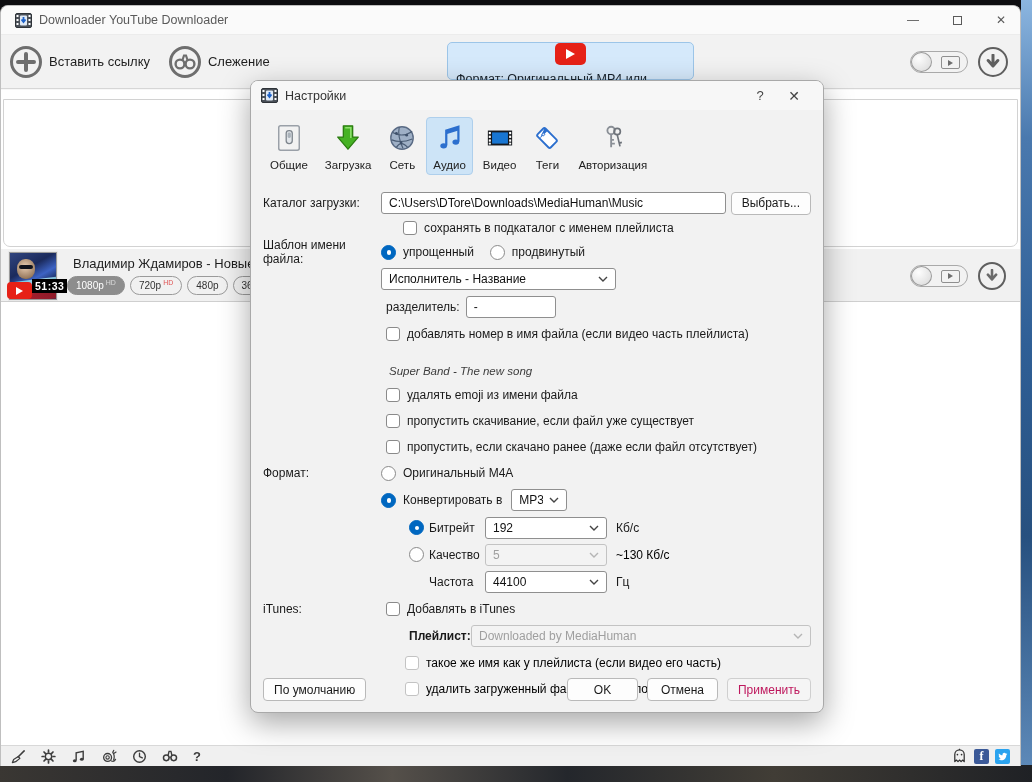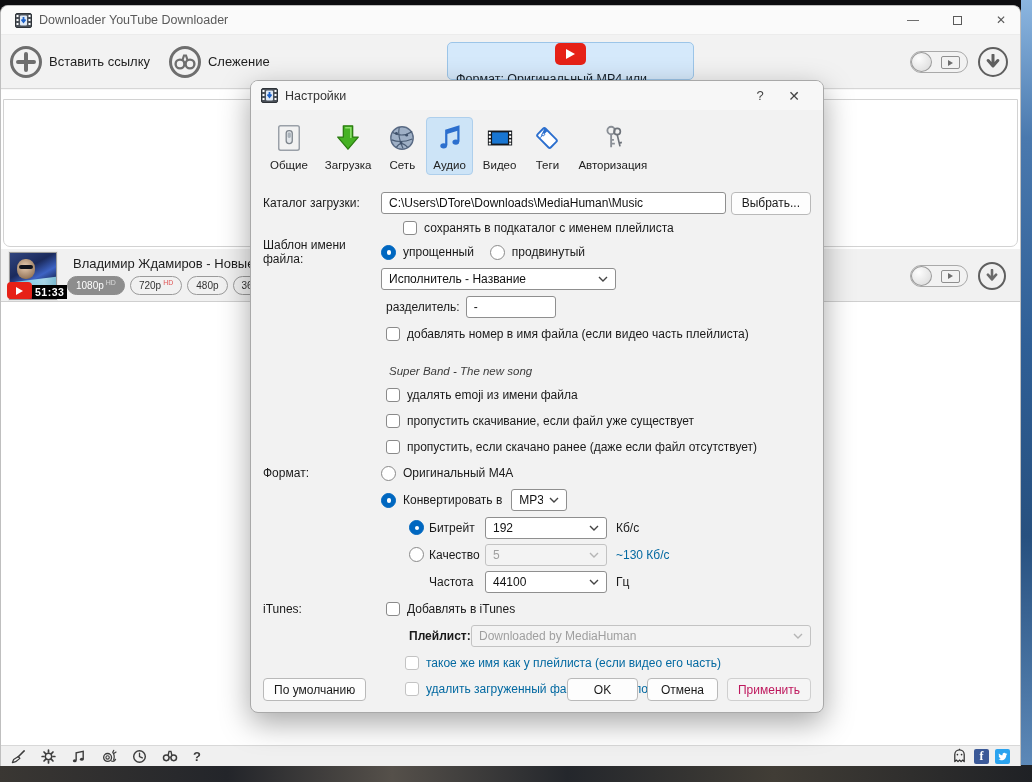--- a/index.html
+++ b/index.html
@@ -41,21 +41,21 @@
   .empty-panel { margin:9px 2px 0 2px; height:148px; background:#fff; border:1px solid #d2d2d2; border-radius:0 0 7px 7px; }
   .vrow { position:relative; margin-top:2px; height:53px; background:#f1f1f1; border-bottom:1px solid #cfcfcf; }
   .thumb { position:absolute; left:8px; top:3px; width:48px; height:48px; border:1px solid #9a9a9a; outline:1px solid #e8e8e8; overflow:hidden;
     background:linear-gradient(150deg,#31457f 0%,#1b2a5c 35%,#3d63c4 55%,#101a3a 78%,#26336b 100%); }
   .thumb .face { position:absolute; left:7px; top:6px; width:18px; height:20px; border-radius:45%; background:radial-gradient(circle at 45% 38%,#e8cdb2,#9b7d61 70%,#5d4630); }
   .thumb .glasses { position:absolute; left:9px; top:12px; width:14px; height:4px; background:#10131c; border-radius:2px; }
   .thumb .band { position:absolute; left:-4px; top:26px; width:64px; height:11px; background:linear-gradient(90deg,#53d0e8,#bfeef8 60%,#4fb8d8); transform:rotate(-7deg); opacity:.85; }
   .thumb .band2 { position:absolute; left:-4px; top:38px; width:64px; height:9px; background:linear-gradient(90deg,#c42430,#8f1620); transform:rotate(-5deg); opacity:.9; }
   .play-badge { position:absolute; left:6px; top:33px; width:25px; height:17px; background:#e62117; border-radius:4px; display:flex; align-items:center; justify-content:center; z-index:3; }
   .play-badge i { width:0; height:0; border-left:7px solid #fff; border-top:4px solid transparent; border-bottom:4px solid transparent; }
-  .dur { position:absolute; left:31px; top:36px; background:#000; color:#fff; font-size:10.5px; font-weight:bold; padding:1px 3px; z-index:3; letter-spacing:.5px; }
+  .dur { position:absolute; left:31px; top:30px; background:#000; color:#fff; font-size:10.5px; font-weight:bold; padding:1px 3px; z-index:3; letter-spacing:.5px; }
   .vtitle { position:absolute; left:72px; top:7px; font-size:13px; color:#1d1d1d; white-space:nowrap; }
   .badges { position:absolute; left:66px; top:27px; display:flex; gap:5px; align-items:center; }
   .badge { height:19px; border-radius:10px; padding:0 8px; display:flex; align-items:center; font-size:10px; color:#333; border:1px solid #9a9a9a; background:transparent; }
   .badge sup { font-size:7px; margin-left:2px; transform:translateY(-3px); }
   .badge.sel { background:#8d8d8d; border-color:#8d8d8d; color:#fff; }
   .badge.sel sup { color:#dcdcdc; }
   .badge .hd-red { color:#e05555; }
   .vrow-right { position:absolute; right:14px; top:0; height:53px; display:flex; align-items:center; gap:10px; }
 
   .statusbar { position:absolute; left:0; right:0; bottom:0; height:21px; background:#f0f0f0; border-top:1px solid #d8d8d8;
@@ -88,21 +88,21 @@
   .tinput { height:22px; border:1px solid #8f8f8f; border-radius:3px; background:#fff; display:flex; align-items:center; padding:0 7px; font-size:12px; color:#111; font-family:inherit; }
   .combo { height:22px; border:1px solid #8f8f8f; border-radius:3px; background:#fff; display:flex; align-items:center; padding:8px 7px; gap:6px; font-size:12px; color:#111; }
   .combo .cv { flex:1; white-space:nowrap; overflow:hidden; }
   .combo.dis { background:#f3f3f3; border-color:#c3c3c3; color:#9f9f9f; }
   .chk { width:14px; height:14px; border:1px solid #8a8a8a; border-radius:3px; background:#fff; flex:none; margin-right:7px; }
   .chk.dis { border-color:#c3c3c3; }
   .rad { width:15px; height:15px; border:1px solid #8a8a8a; border-radius:50%; background:#fff; flex:none; margin-right:7px; position:relative; }
   .rad.on { background:#0067c0; border-color:#0067c0; }
   .rad.on::after { content:""; position:absolute; left:4.5px; top:4.5px; width:4.5px; height:4.5px; background:#fff; border-radius:50%; }
   .glabel { color:#1a1a1a; }
-  .dim { color:#0369a1; }
+  .dim { color:#000000; }
   .sample { font-style:italic; font-size:11.5px; color:#3c3c3c; }
   .sub { margin-left:28px; }
   .subcol { width:20px; flex:none; display:flex; }
   .sublbl { width:56px; flex:none; }
   .btn { height:23px; background:#fdfdfd; border:1px solid #b9b9b9; border-radius:4px; padding:0 10px; font-size:12px; color:#1a1a1a;
     display:flex; align-items:center; justify-content:center; font-family:inherit; }
   .btn.dis { color:#be185d; background:#f5f5f5; border-color:#cfcfcf; }
   .d-footer { position:absolute; left:12px; right:12px; bottom:11px; display:flex; align-items:center; }
   .d-footer .right { margin-left:auto; display:flex; gap:9px; }
   .d-footer .btn { min-width:71px; }

